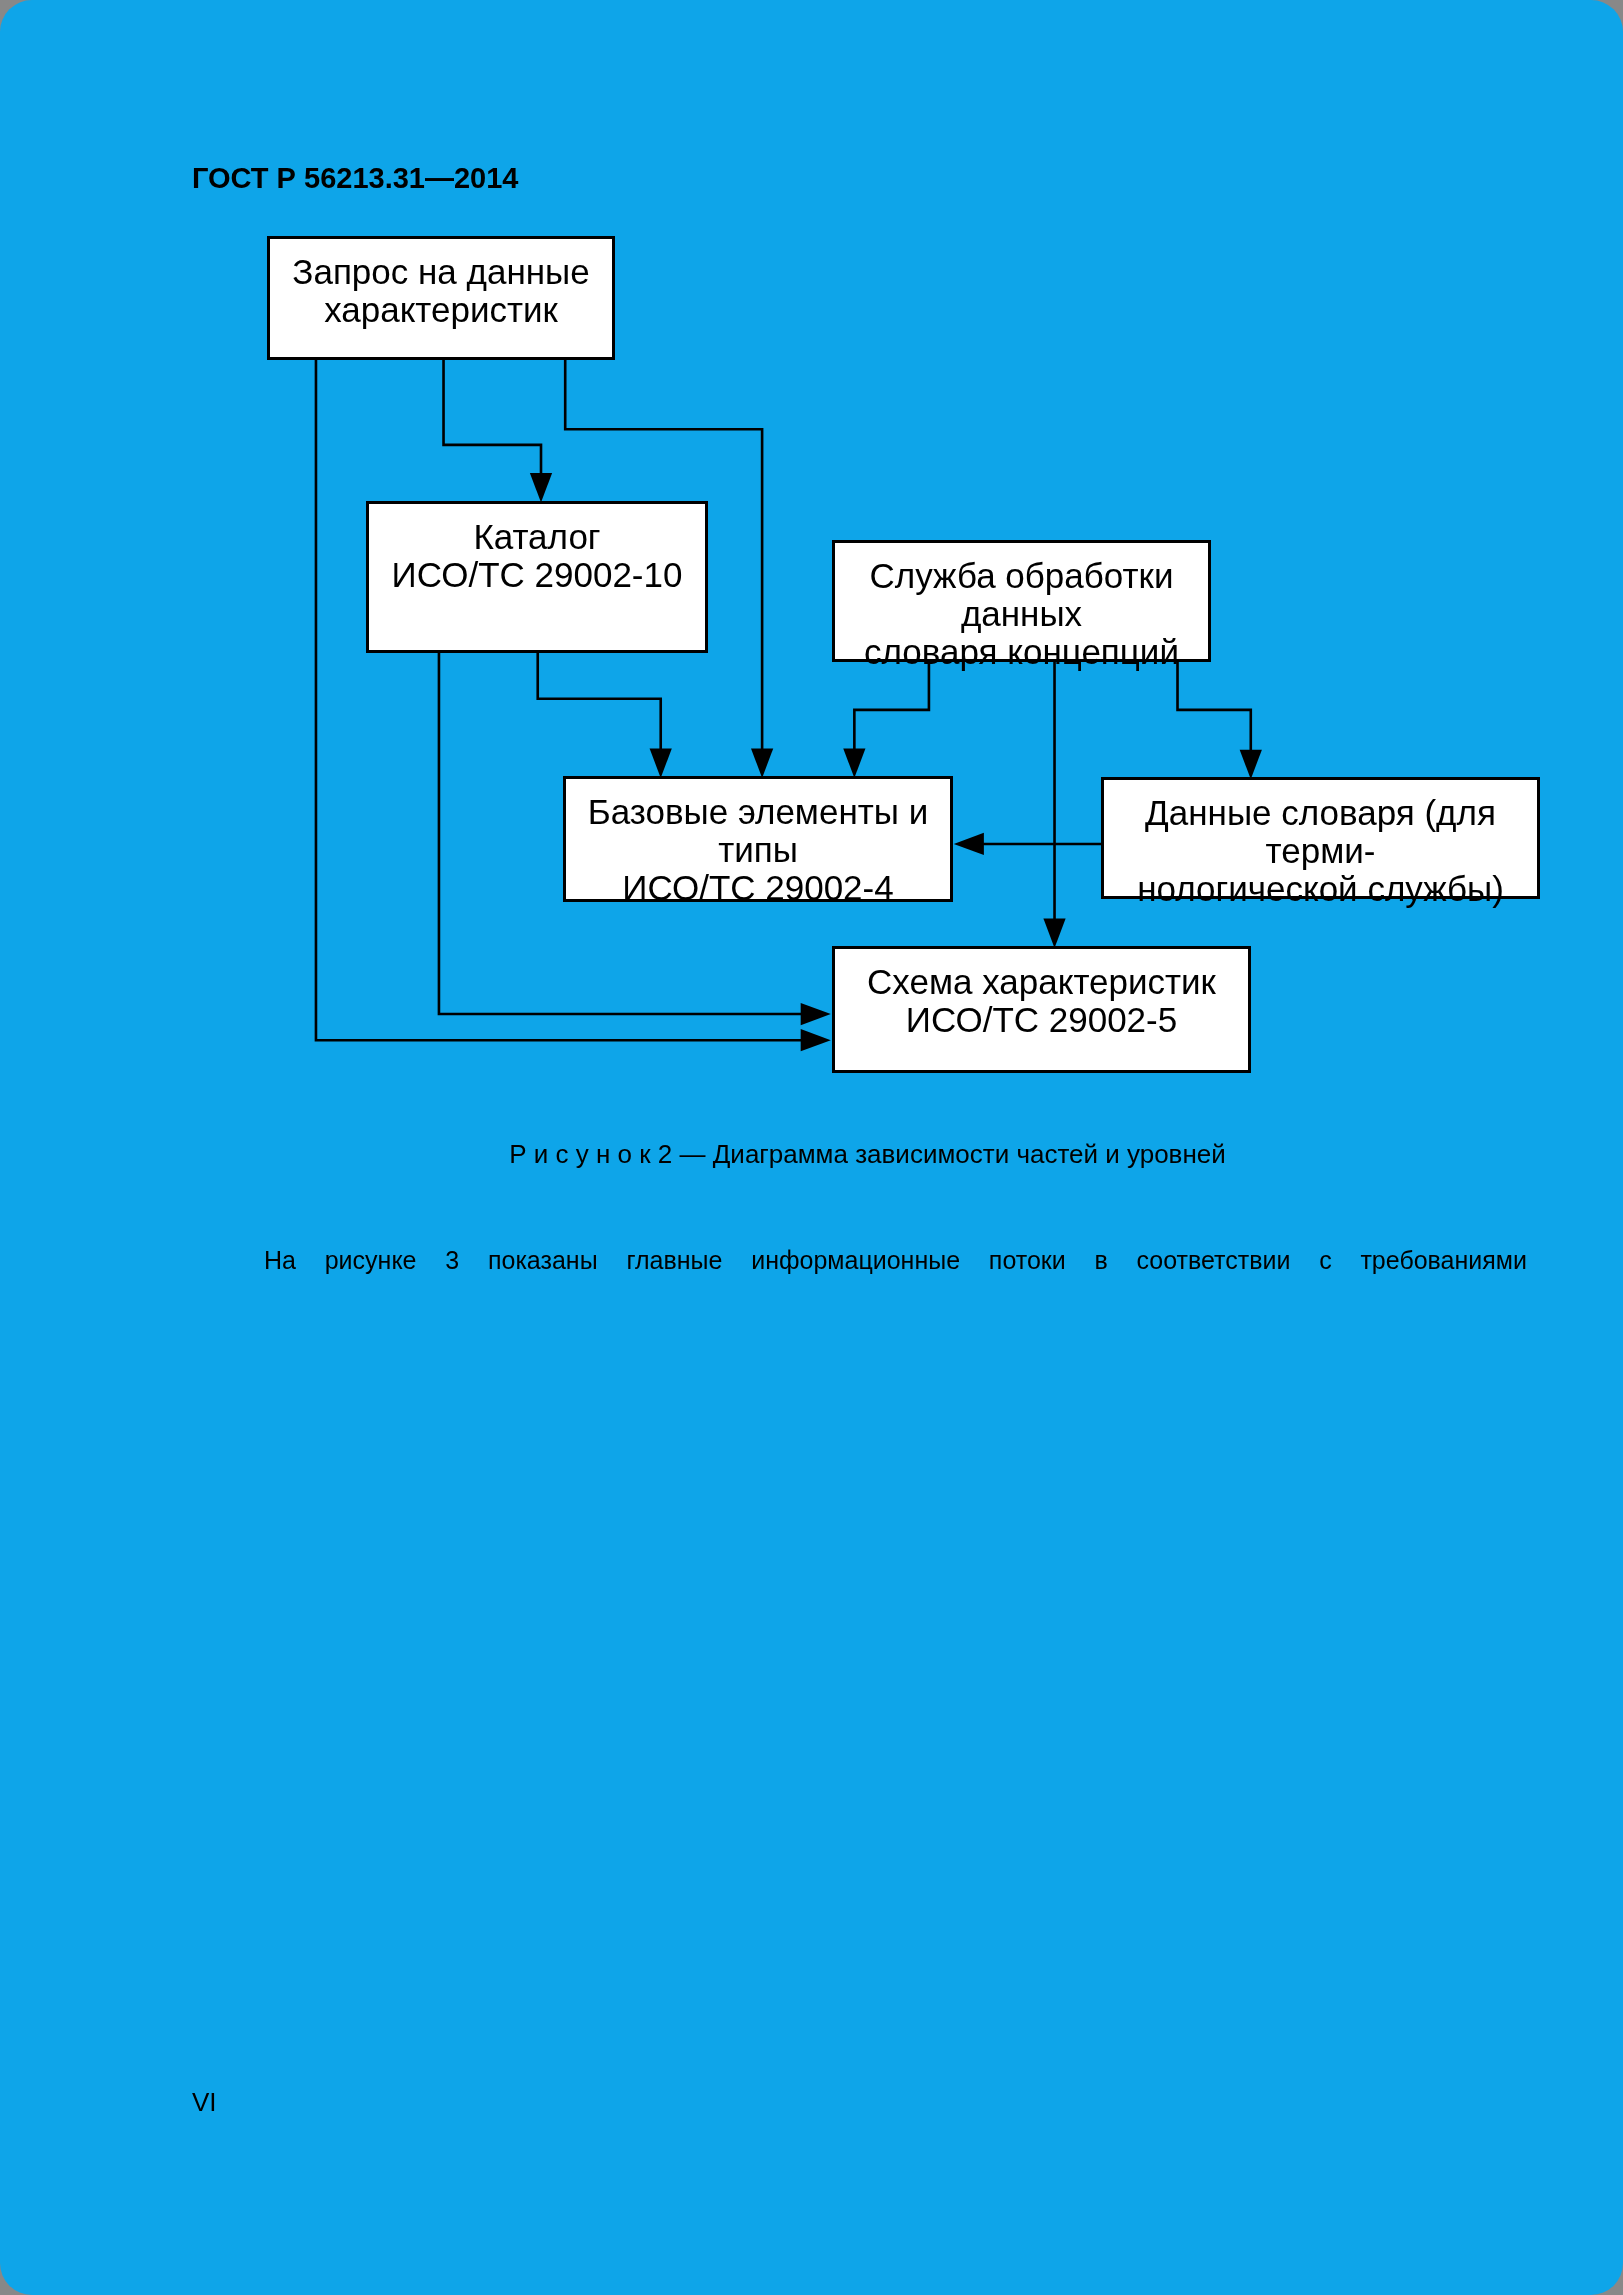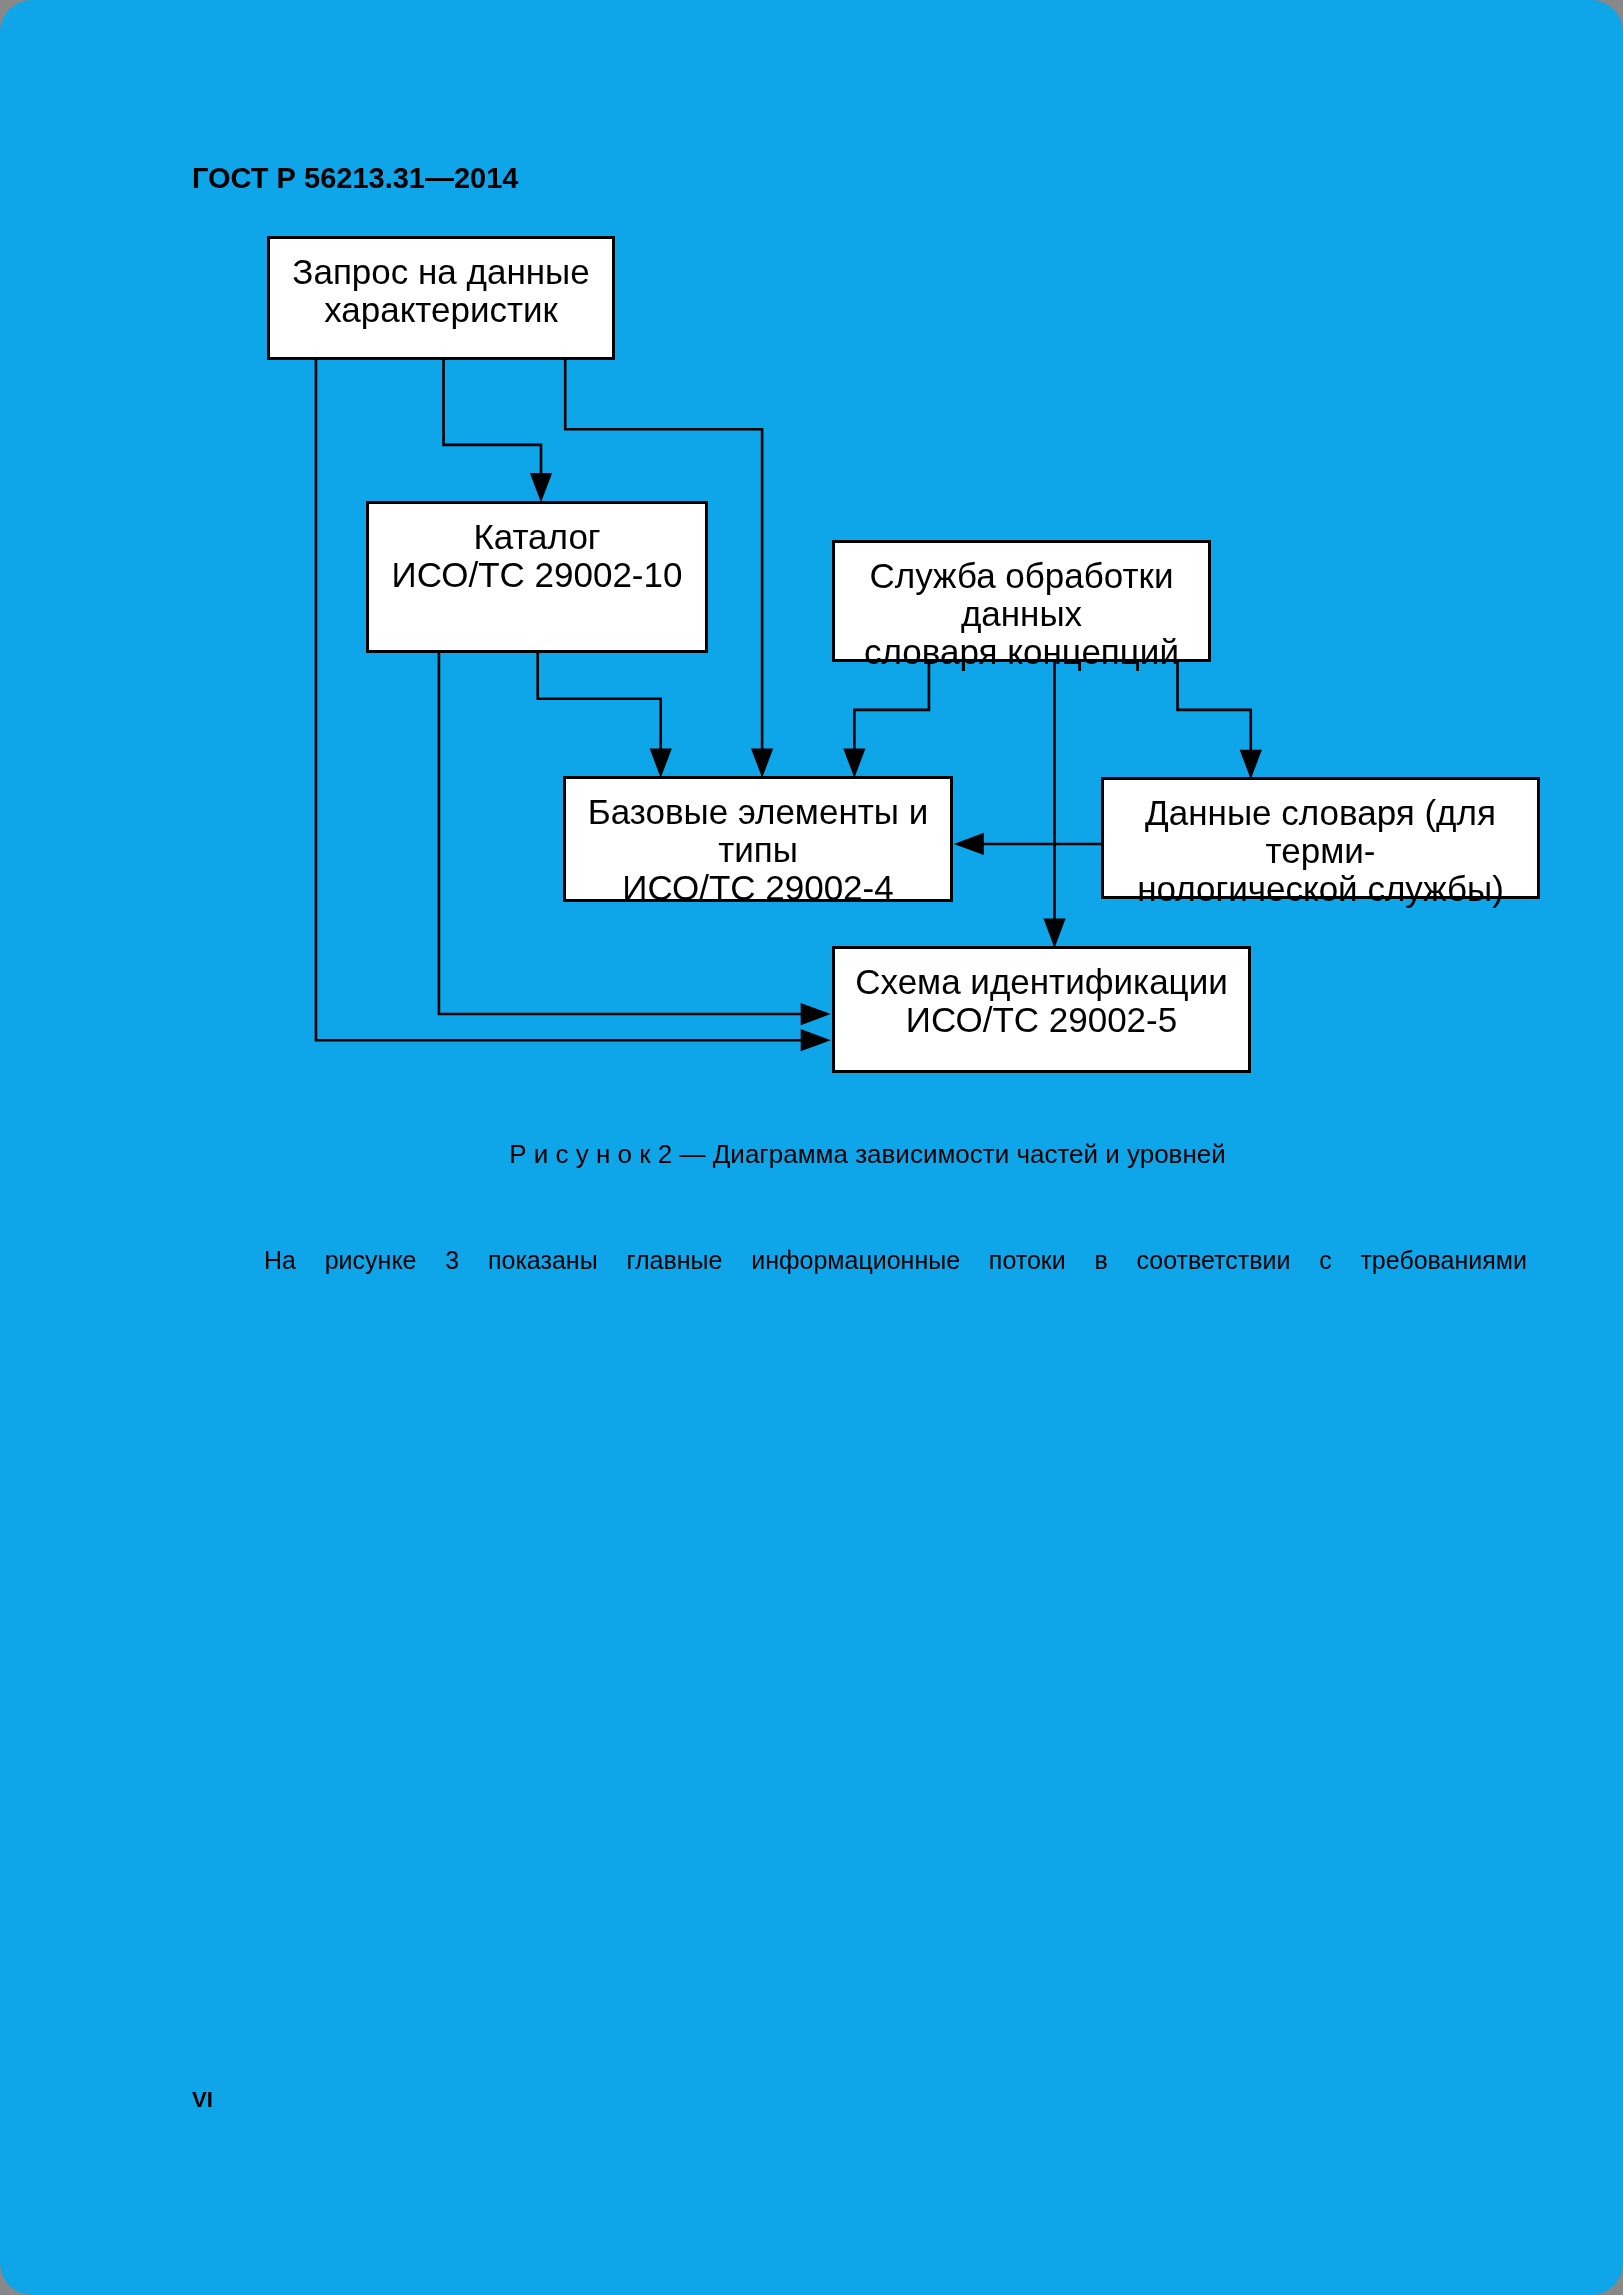--- a/index.html
+++ b/index.html
@@ -70,22 +70,22 @@
     text-indent: 72px;
     margin-top: 48px;
   }
   .para-line2 {
     text-align: left;
   }
   .page-number {
     position: absolute;
     left: 192px;
     top: 2087px;
-    font-size: 22px;
-    font-weight: bold;
+    font-size: 26px;
+    font-weight: normal;
   }
   .connectors path {
     fill: none;
     stroke: #000;
     stroke-width: 4px;
   }
   .connectors polygon {
     fill: #000;
     stroke: none;
   }
@@ -164,21 +164,21 @@
     <span>Базовые элементы и типы</span>
     <span>ИСО/ТС 29002-4</span>
   </div>
 
   <div class="node" id="node-dictionary">
     <span>Данные словаря (для терми-</span>
     <span>нологической службы)</span>
   </div>
 
   <div class="node" id="node-identification">
-    <span>Схема идентификации</span>
+    <span>Схема характеристик</span>
     <span>ИСО/ТС 29002-5</span>
   </div>
 
   <div class="figure-caption">Р и с у н о к  2 — Диаграмма зависимости частей и уровней</div>
 
   <div class="body-paragraph">
     <div class="para-line1">На рисунке 3 показаны главные информационные потоки в соответствии с требованиями</div>
   </div>
 
   <div class="page-number">VI</div>

